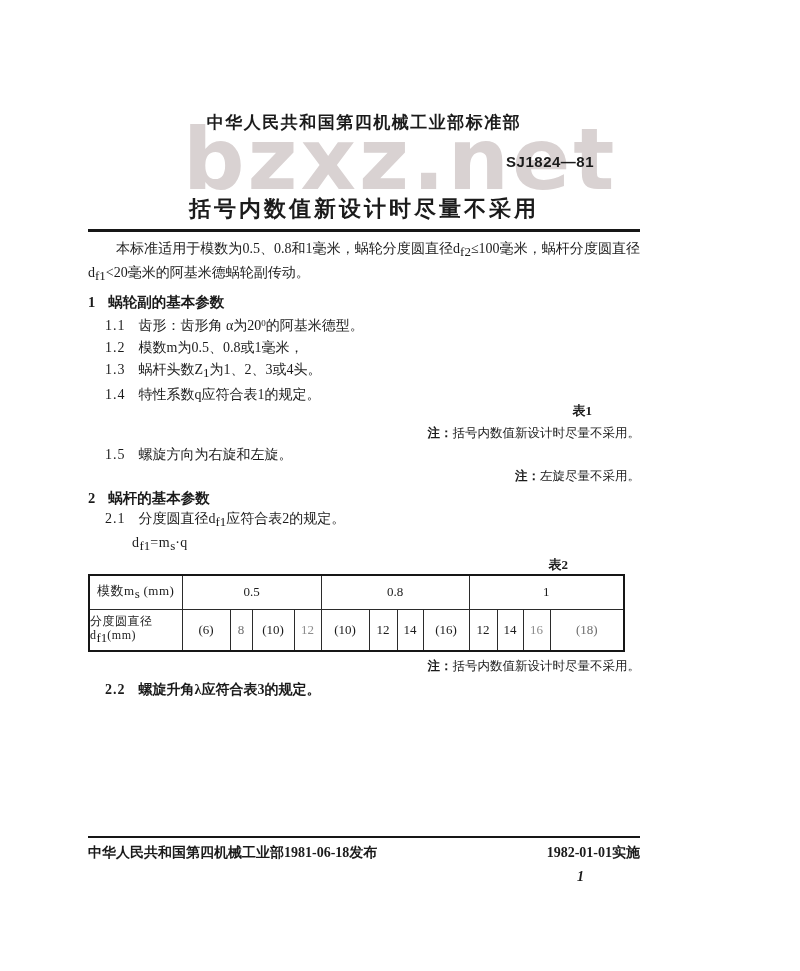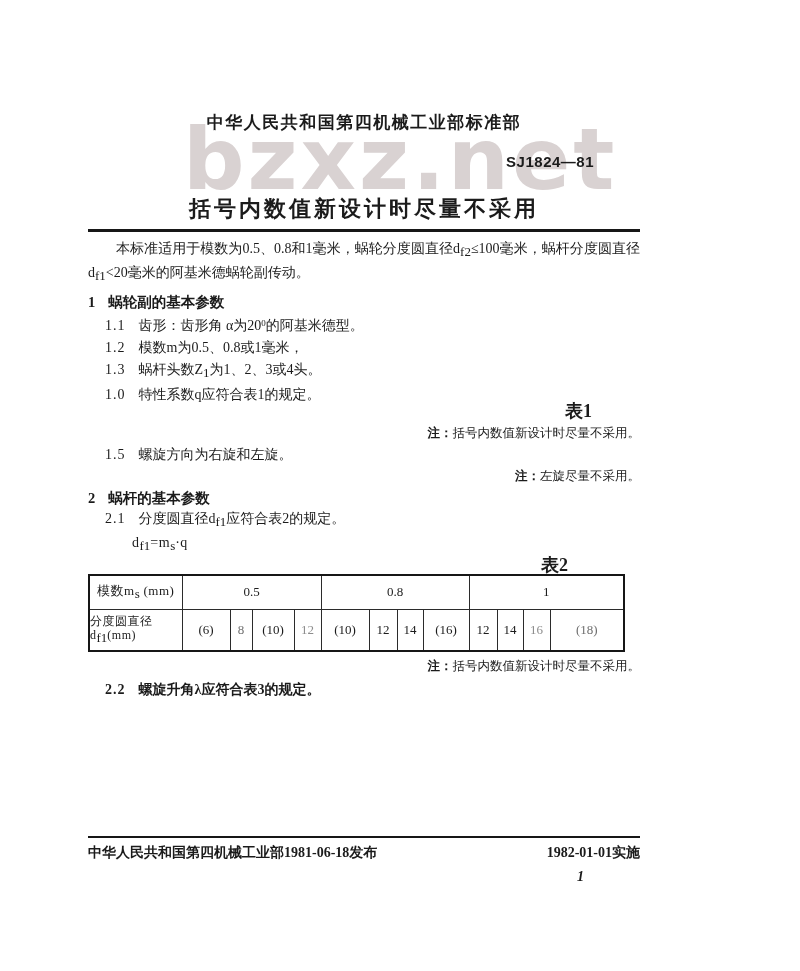--- a/index.html
+++ b/index.html
@@ -24,21 +24,21 @@
   .title-rule { margin-top:6px; border-top:3px solid #171717; height:0; }
   .intro { margin-top:6px; font-size:14px; line-height:21px; text-align:justify; text-indent:28px; }
   .h2 { margin-top:6px; font-size:14.5px; font-weight:bold; line-height:20px; }
   .h2 .snum { margin-right:13px; }
   .clause { font-size:14px; line-height:22px; padding-left:17px; }
   .clause .cnum { margin-right:13px; letter-spacing:1px; }
   .clause.strong { font-weight:bold; }
   .note { font-size:12.5px; line-height:17px; padding-left:22px; font-weight:bold;text-align:right; }
   .note .ntext { font-weight:normal; }
   .formula { font-size:14px; line-height:20px; padding-left:44px; letter-spacing:0.5px; }
-  .tbl-label { text-align:right; font-weight:bold; font-size:18px; line-height:14px; }
+  .tbl-label { text-align:right; font-weight:bold; font-size:13px; line-height:14px; }
   .tbl-label.t1 { padding-right:48px; margin-top:-2px; }
   .tbl-label.t2 { padding-right:72px; margin-top:2px; }
   table.tbl { border-collapse:collapse; table-layout:fixed; border:2px solid #161616; margin-top:1px; font-size:13px; }
   table.tbl td { border:1px solid #2b2b2b; text-align:center; padding:0; overflow:hidden; }
   #table1 { width:532px; } #table2 { width:535px; margin-top:2px; }
   #table1 td { height:39px; } #table2 tr.r1 td { height:34px; } #table2 tr.r2 td { height:42px; }
   td.rowhead { font-size:13px; letter-spacing:0.5px; }
   #table2 td.rowhead2 { font-size:12px; line-height:14px; text-align:left; }
   sub.s { font-size:13px; vertical-align:-3px; letter-spacing:0; }
   sup.s { font-size:9px; vertical-align:4px; }
@@ -66,21 +66,21 @@
   <p class="intro"><span>本标准适用于模数为0.5、0.8和1毫米，蜗轮分度圆直径d</span><sub class="s">f2</sub><span>≤100毫米，蜗杆分度圆直径d</span><sub class="s">f1</sub><span>&lt;20毫米的阿基米德蜗轮副传动。</span></p>
 
   <div class="h2"><span class="snum">1</span><span>蜗轮副的基本参数</span></div>
 
   <div class="clause"><span class="cnum">1.1</span><span>齿形：齿形角 α为20</span><sup class="s">0</sup><span>的阿基米德型。</span></div>
 
   <div class="clause"><span class="cnum">1.2</span><span>模数m为0.5、0.8或1毫米，</span></div>
 
   <div class="clause"><span class="cnum">1.3</span><span>蜗杆头数Z</span><sub class="s">1</sub><span>为1、2、3或4头。</span></div>
 
-  <div class="clause"><span class="cnum">1.0</span><span>特性系数q应符合表1的规定。</span></div>
+  <div class="clause"><span class="cnum">1.4</span><span>特性系数q应符合表1的规定。</span></div>
 
   <div class="tbl-label t1">表1</div>
 
   <table class="tbl" id="table1">
     <colgroup>
       <col style="width:110px">
       <col style="width:40px">
         <col style="width:30px">
         <col style="width:44px">
         <col style="width:24px">

